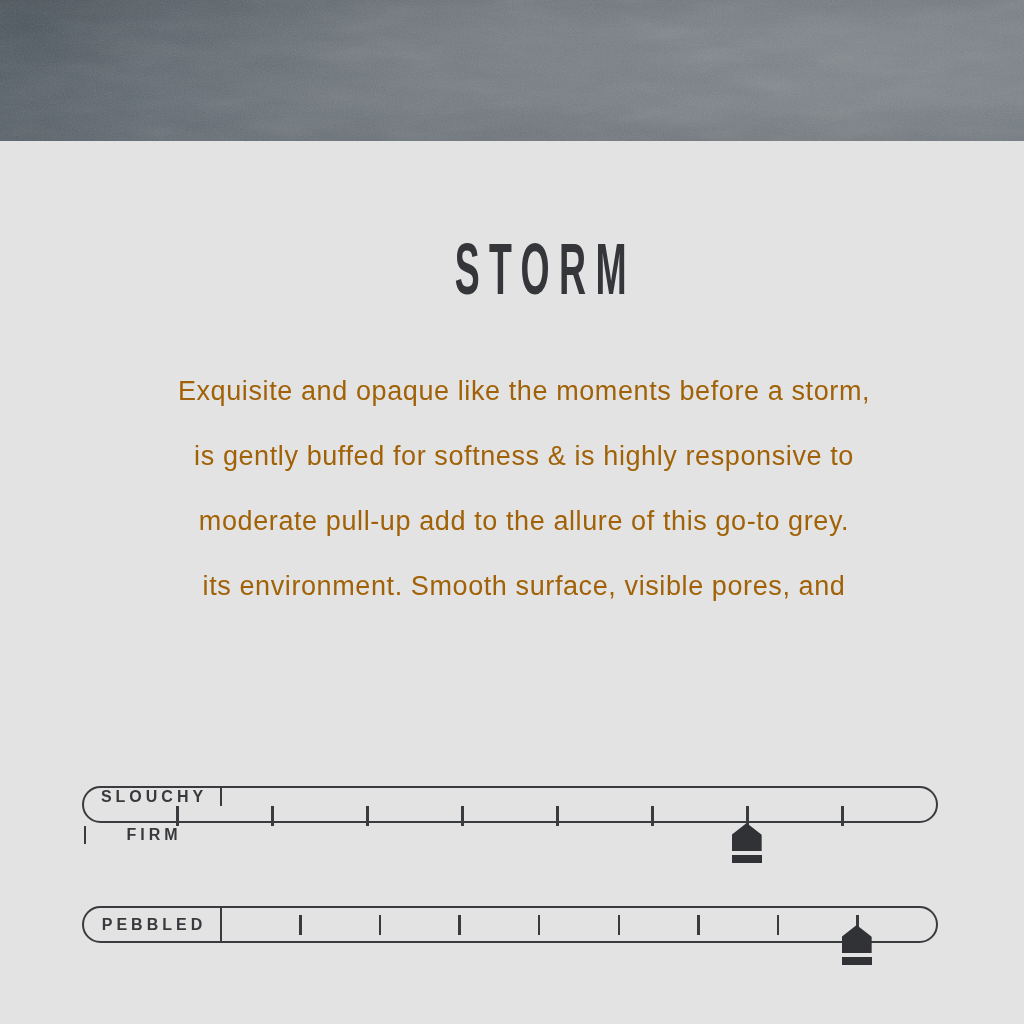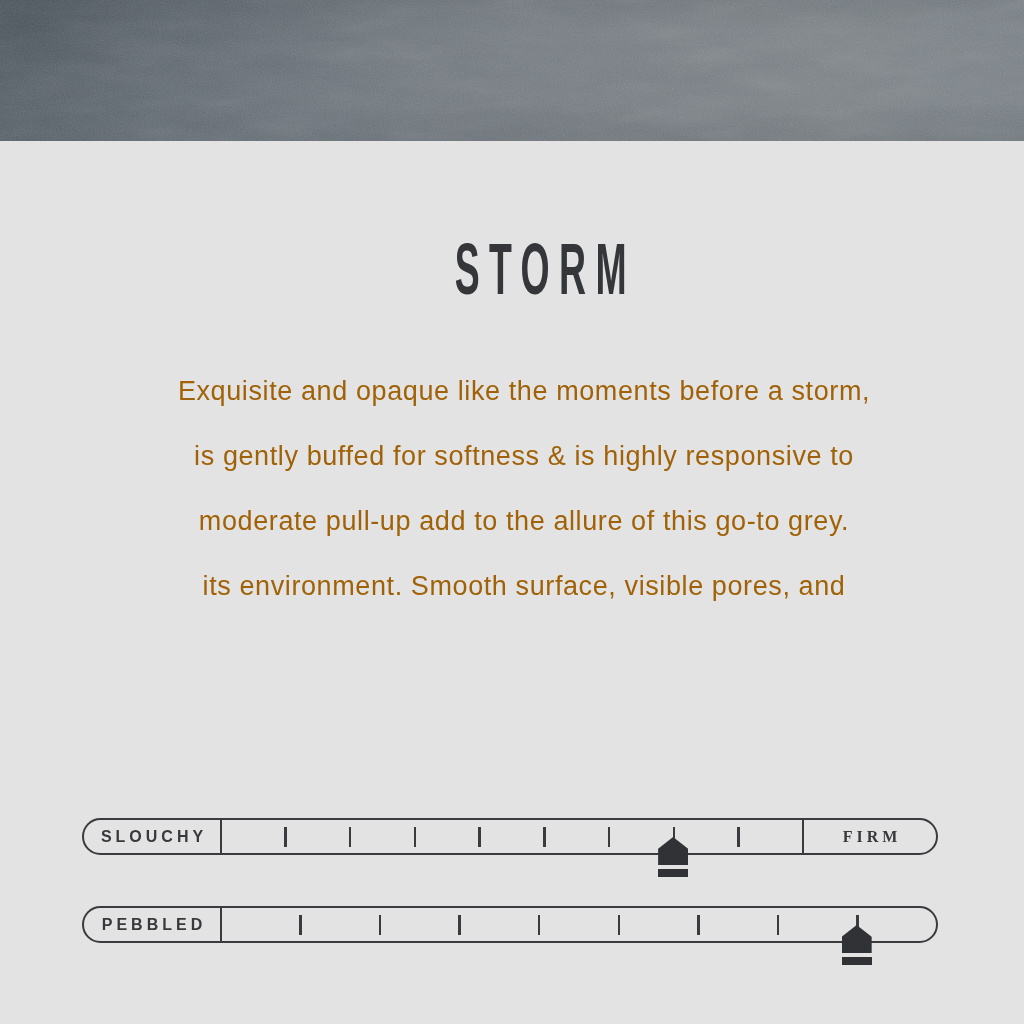--- a/index.html
+++ b/index.html
@@ -44,30 +44,30 @@
   }
   .desc .line{white-space:nowrap;}
 
   
   .scale{
     position:absolute;left:82px;width:856px;height:37px;
     border:2.5px solid #3a3b3f;border-radius:19px;
     display:flex;align-items:stretch;
     box-sizing:border-box;
   }
-  .scale.s1{top:818px;}
+  .scale.s1{top:786px;flex-direction:column;}
   .scale.s2{top:906px;}
   .cap{
     display:flex;align-items:center;justify-content:center;
     font-weight:700;font-size:16px;letter-spacing:4px;color:#38393d;
     white-space:nowrap;
   }
   .cap span{margin-right:-4px;}
   .cap.left{width:136px;border-right:2.5px solid #3a3b3f;}
-  .cap.right{width:132px;border-left:2.5px solid #3a3b3f;font-family:Liberation Serif, serif;}
+  .cap.right{width:132px;border-left:2.5px solid #3a3b3f;}
   .track{
     flex:1;position:relative;
     display:flex;justify-content:space-evenly;align-items:center;
   }
   .tick{width:2.5px;height:20px;background:#3a3b3f;}
   .marker{
     position:absolute;top:17px;width:30px;
     transform:translateX(-50%);
   }
   .marker-head{

